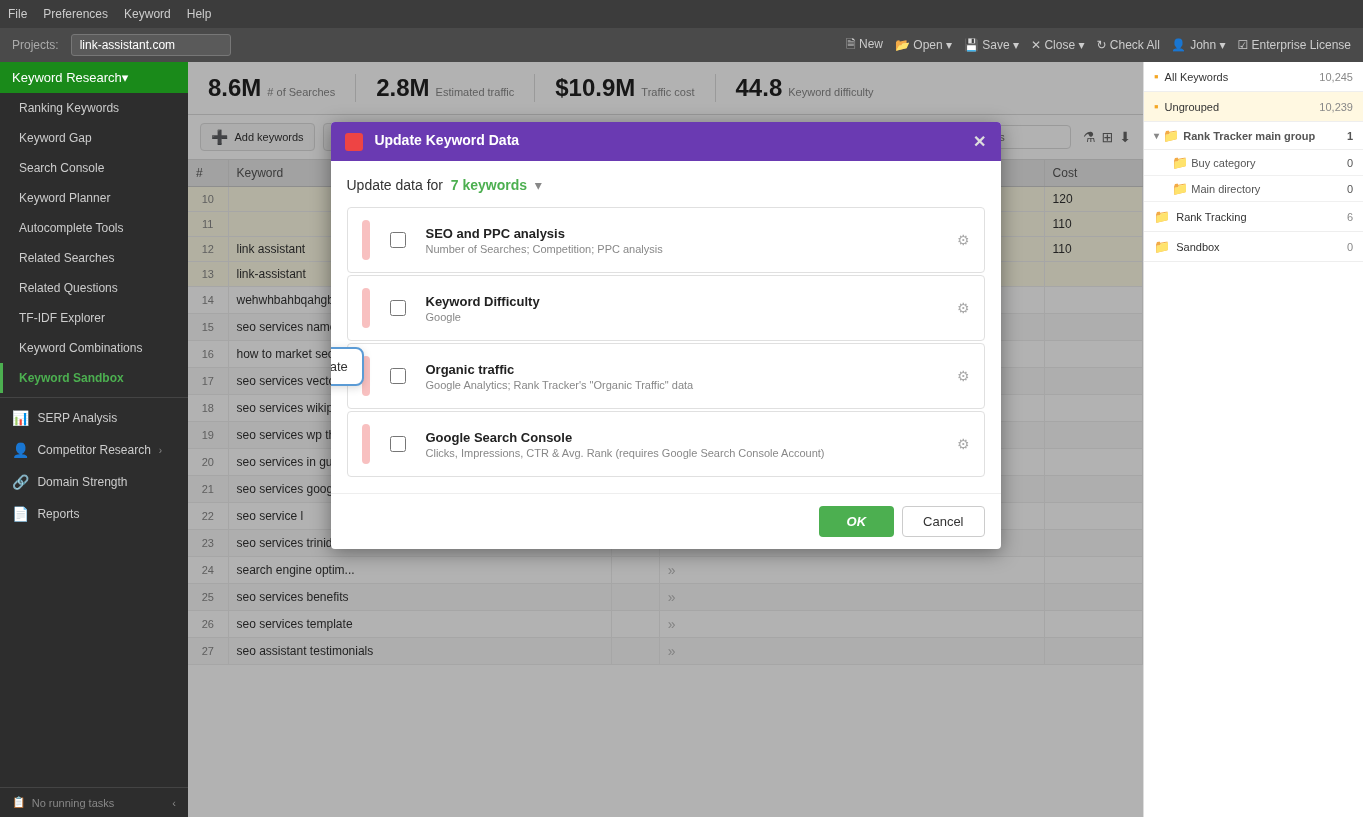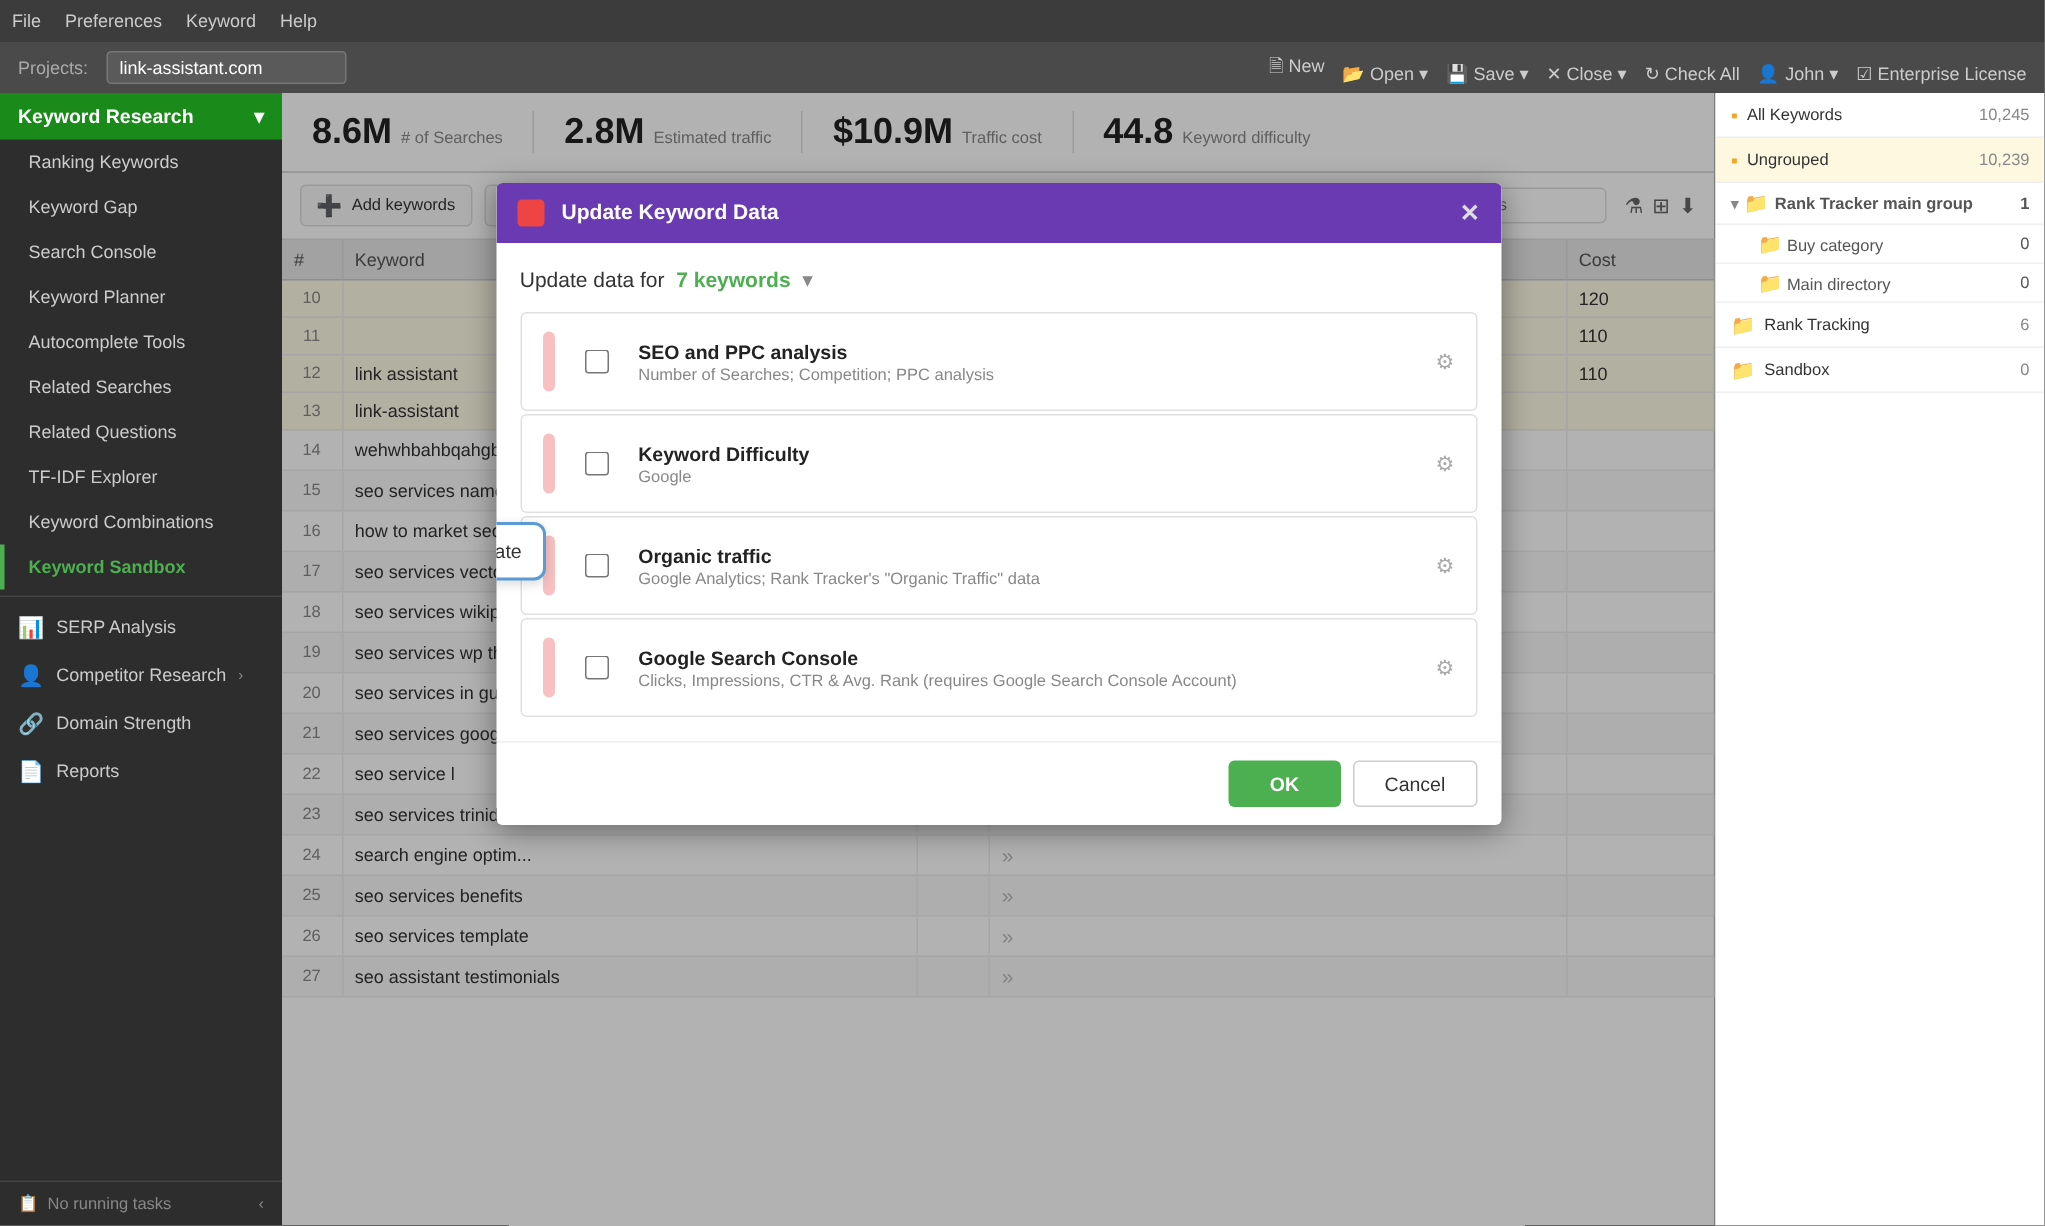--- a/index.html
+++ b/index.html
@@ -37,21 +37,21 @@
       padding: 3px 24px 3px 8px;
       border-radius: 3px;
       font-size: 12px;
       appearance: none;
       cursor: pointer;
       min-width: 160px;
     }
     .projects-bar-actions {
       margin-left: auto;
       display: flex;
-      align-items: flex-end;
+      align-items: center;
       gap: 12px;
       color: #ccc;
       font-size: 12px;
     }
     .projects-bar-actions span { cursor: pointer; display: flex; align-items: center; gap: 4px; }
 
     
     .main-layout {
       display: flex;
       height: calc(817px - 62px);
@@ -65,24 +65,23 @@
       display: flex;
       flex-direction: column;
       overflow-y: auto;
       flex-shrink: 0;
     }
     .sidebar-section-header {
       background: #1a8a1a;
       color: #fff;
       padding: 8px 12px;
       font-size: 13px;
-      font-weight: bold;
-      display: flex;
-      align-items: center;
-      justify-content: space-between;
+      font-weight: normal;
+      display: flex;
+      align-items: center;
       cursor: pointer;
     }
     .sidebar-item {
       padding: 8px 12px 8px 16px;
       cursor: pointer;
       font-size: 12px;
       color: #ccc;
       border-left: 3px solid transparent;
     }
     .sidebar-item.active { color: #4caf50; font-weight: bold; border-left-color: #4caf50; }
@@ -356,20 +355,21 @@
     }
     .btn-ok {
       background: #4caf50;
       color: #fff;
       border: none;
       padding: 8px 28px;
       border-radius: 4px;
       font-size: 13px;
       cursor: pointer;
       font-weight: bold;
+      font-style: italic;
     }
     .btn-cancel {
       background: #fff;
       color: #333;
       border: 1px solid #ccc;
       padding: 4px 20px;
       border-radius: 4px;
       font-size: 13px;
       cursor: pointer;
     }

